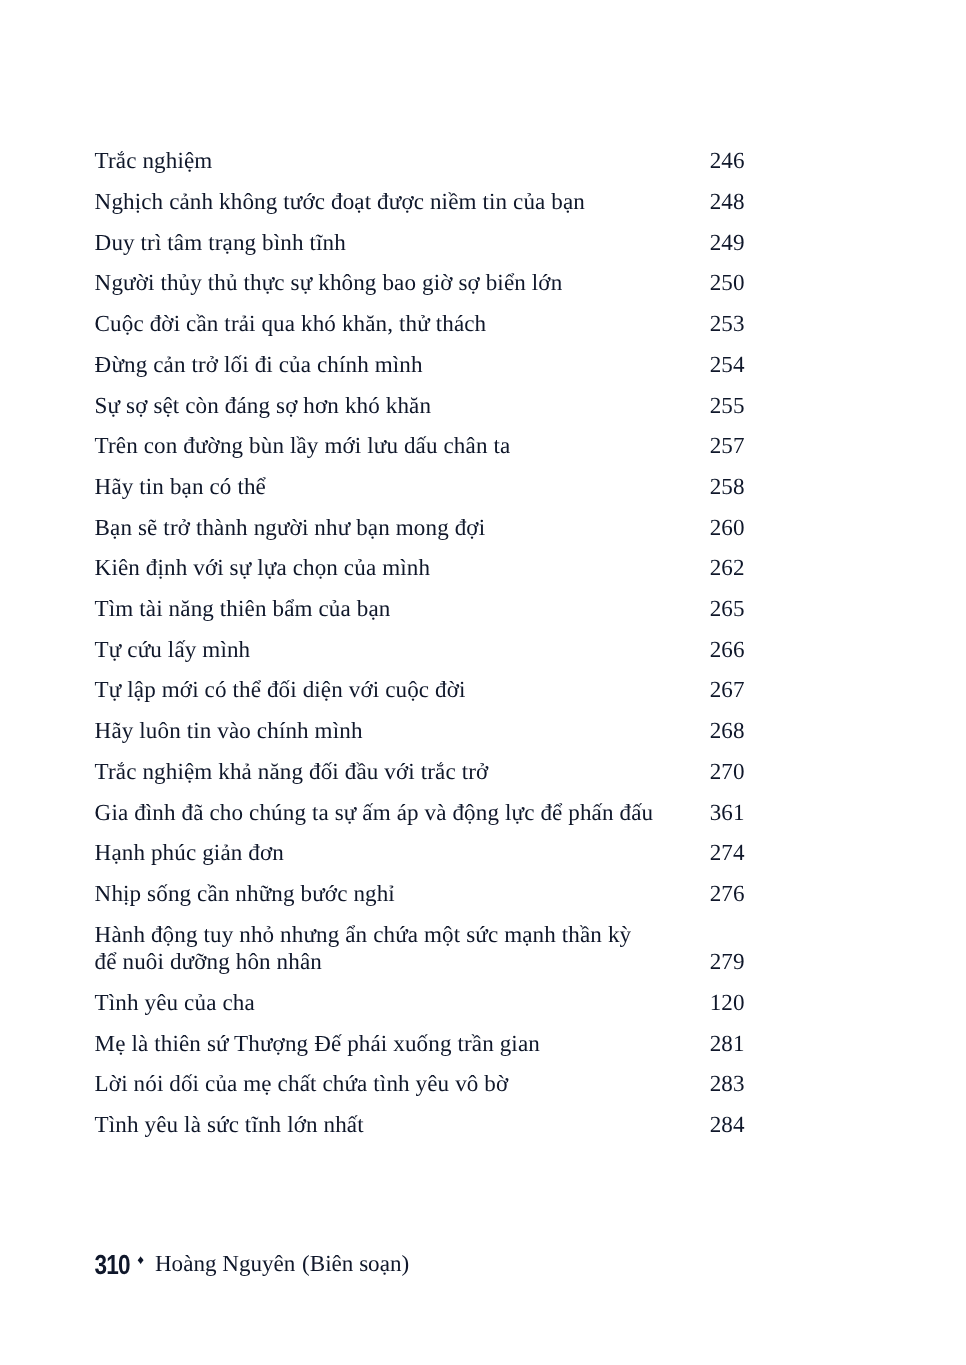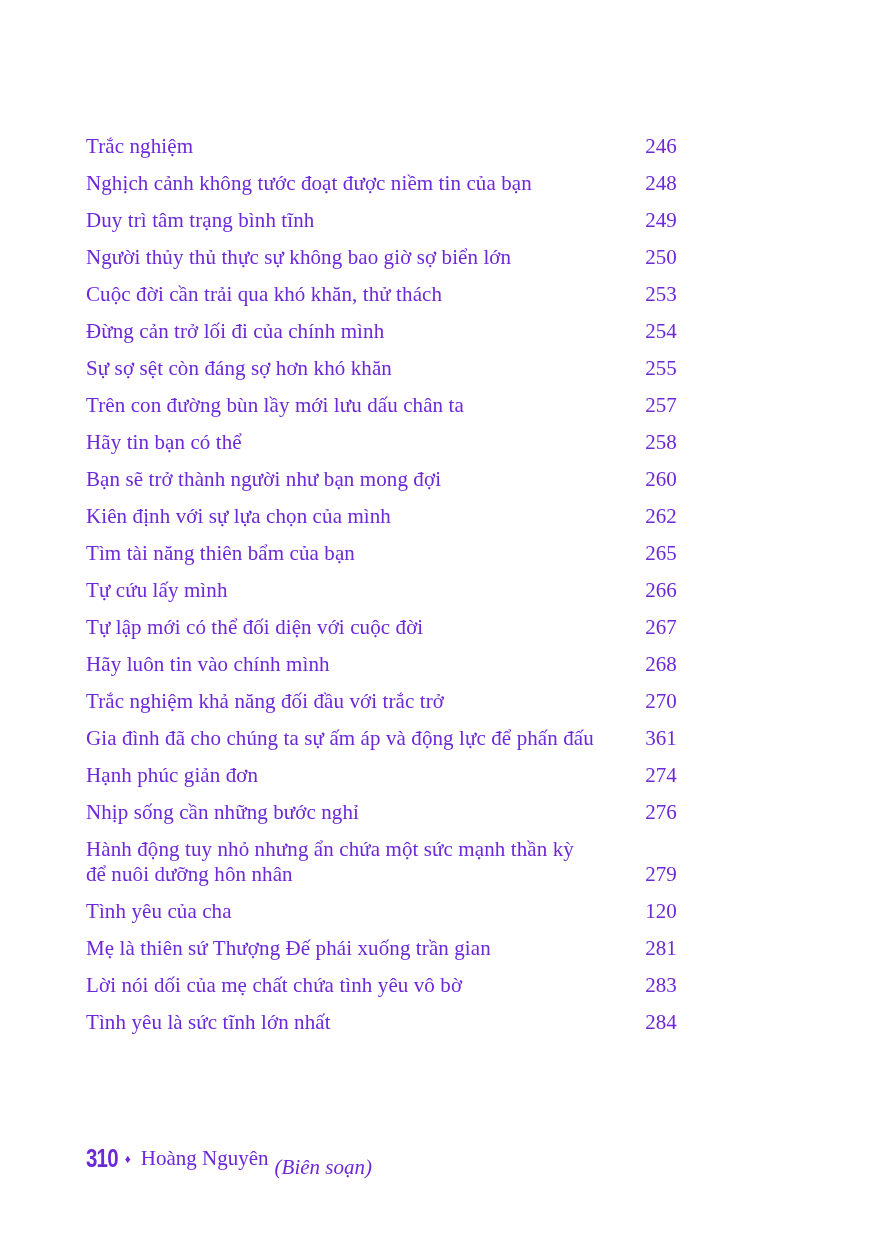--- a/index.html
+++ b/index.html
@@ -5,21 +5,21 @@
   html, body {
     margin: 0;
     padding: 0;
     background: #ffffff;
   }
   .page {
     position: relative;
     width: 878px;
     height: 1241px;
     background: #ffffff;
-    color: #6d28d9;
+    color: #0f172a;
     font-family: "Liberation Serif", "DejaVu Serif", serif;
     overflow: hidden;
     border-radius: 25px;
   }
   .toc {
     position: absolute;
     left: 86px;
     top: 134px;
     width: 596px;
   }
@@ -38,42 +38,39 @@
   .toc-page {
     margin-left: 14px;
     min-width: 42px;
     text-align: center;
   }
   .footer {
     position: absolute;
     left: 86px;
     top: 1136px;
     display: flex;
-    align-items: center;
     font-size: 21px;
   }
   .folio {
     font-family: "Liberation Sans", "DejaVu Sans", sans-serif;
     font-weight: 700;
     font-size: 25px;
     letter-spacing: -1px;
     transform: scaleX(0.82);
     transform-origin: left center;
     display: inline-block;
   }
   .diamond {
     font-size: 12px;
     margin: 2px 10px 0 0;
   }
   .author {
     margin-right: 6px;
   }
   .role {
-    font-style: italic;
-    margin-top: 19px;
   }
 </style>
 </head>
 <body>
 
 <div class="page">
 
   <div class="toc">
   <div class="toc-row">
     <span class="toc-title">Trắc nghiệm</span>

